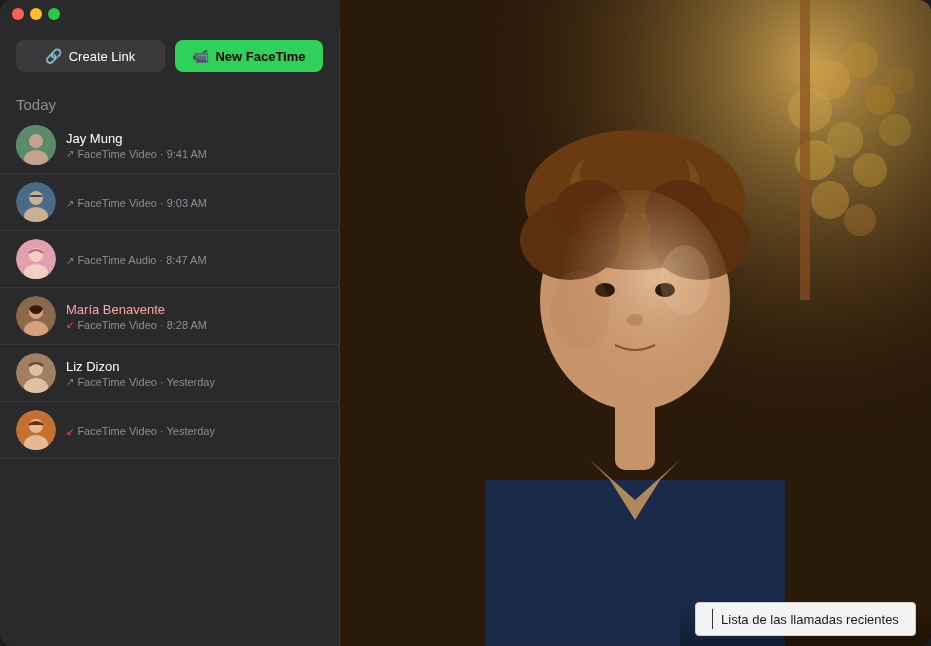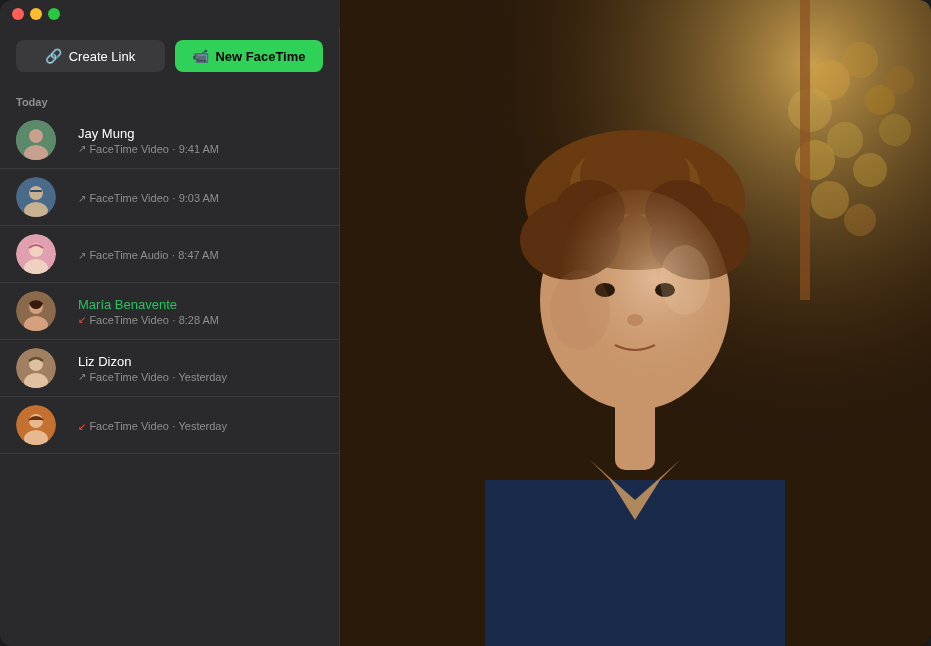--- a/index.html
+++ b/index.html
@@ -111,39 +111,39 @@
       align-items: center;
       justify-content: center;
       gap: 6px;
     }
 
     .btn-icon {
       font-size: 14px;
     }
 
     .section-label {
-      font-size: 11px;
-      font-weight: 700;
+      font-size: 15px;
+      font-weight: 400;
       color: #8e8e93;
       padding: 8px 16px 4px;
       text-transform: none;
     }
 
     .call-list {
       list-style: none;
       overflow-y: auto;
     }
 
     .call-item {
       display: flex;
       align-items: center;
       padding: 8px 16px;
       cursor: pointer;
       border-bottom: 1px solid #3a3a3c;
-      gap: 22px;
+      gap: 10px;
     }
 
     .avatar {
       width: 40px;
       height: 40px;
       border-radius: 50%;
       flex-shrink: 0;
       overflow: hidden;
       display: flex;
       align-items: center;
@@ -161,21 +161,21 @@
     .call-name {
       font-size: 13px;
       font-weight: 500;
       color: #ffffff;
       white-space: nowrap;
       overflow: hidden;
       text-overflow: ellipsis;
     }
 
     .call-name.missed {
-      color: #22c55e;
+      color: #fca5a5;
     }
 
     .call-meta {
       font-size: 11px;
       color: #8e8e93;
       display: flex;
       align-items: center;
       gap: 3px;
       margin-top: 2px;
     }
@@ -431,16 +431,22 @@
         <ellipse cx="295" cy="320" rx="8" ry="6" fill="#b07850" opacity="0.6"></ellipse>
 
         <path d="M275 345 Q295 355 315 345" stroke="#8a5030" stroke-width="2" fill="none"></path>
 
         <ellipse cx="240" cy="310" rx="30" ry="40" fill="#b07050" opacity="0.15"></ellipse>
 
         <ellipse cx="345" cy="280" rx="25" ry="35" fill="#f0d0b0" opacity="0.2"></ellipse>
       </svg>
 
       
+      <div class="caption-area">
+        <div class="caption-box">
+          <div class="caption-line"></div>
+          <span class="caption-text">Lista de las llamadas recientes</span>
+        </div>
+      </div>
     </div>
 
   </div>
 </div>
 
 </body></html>

